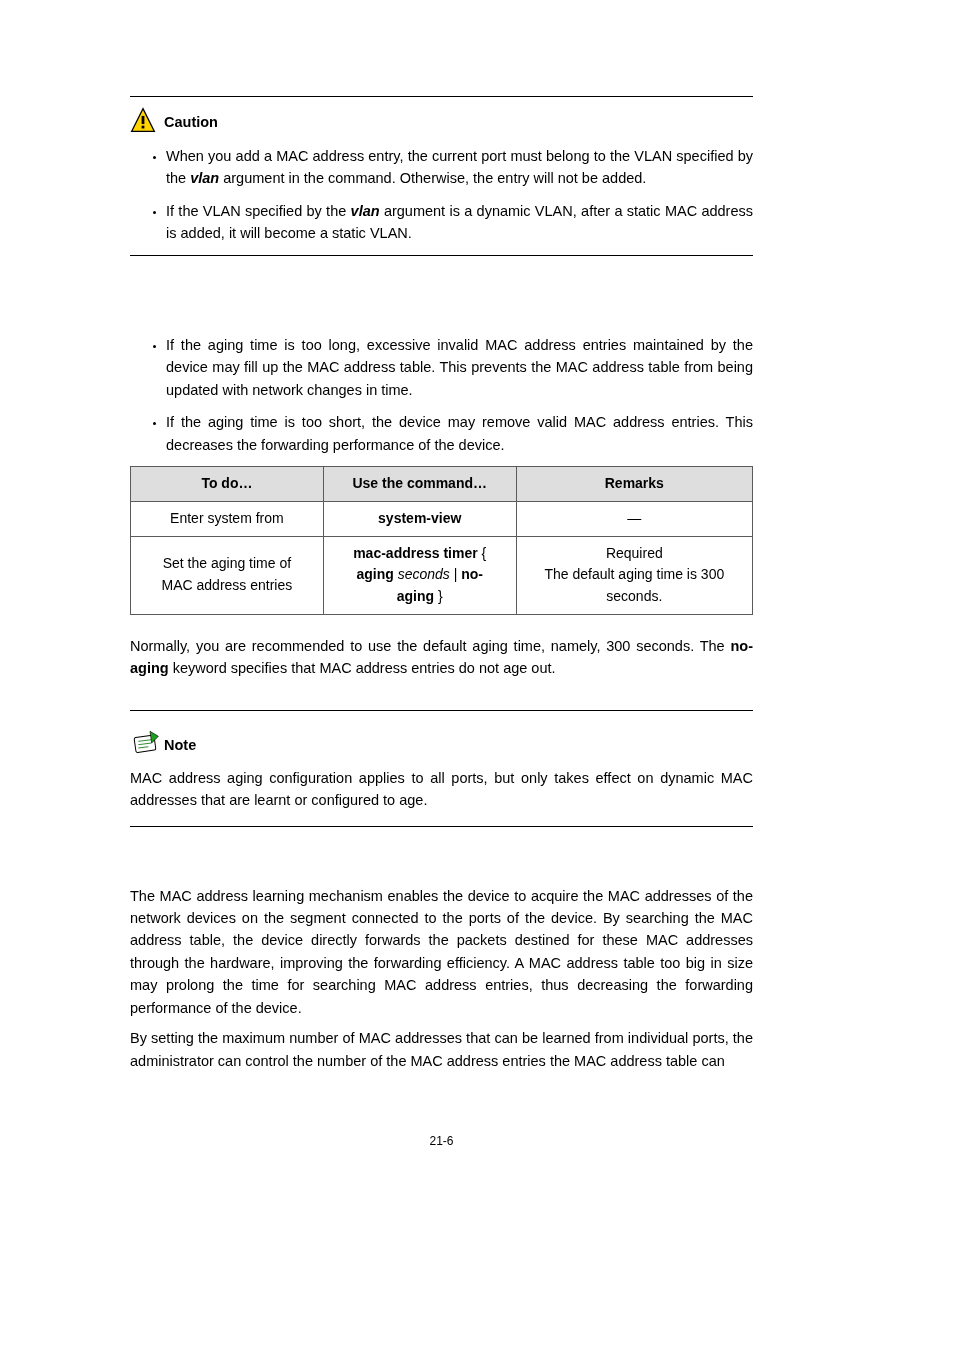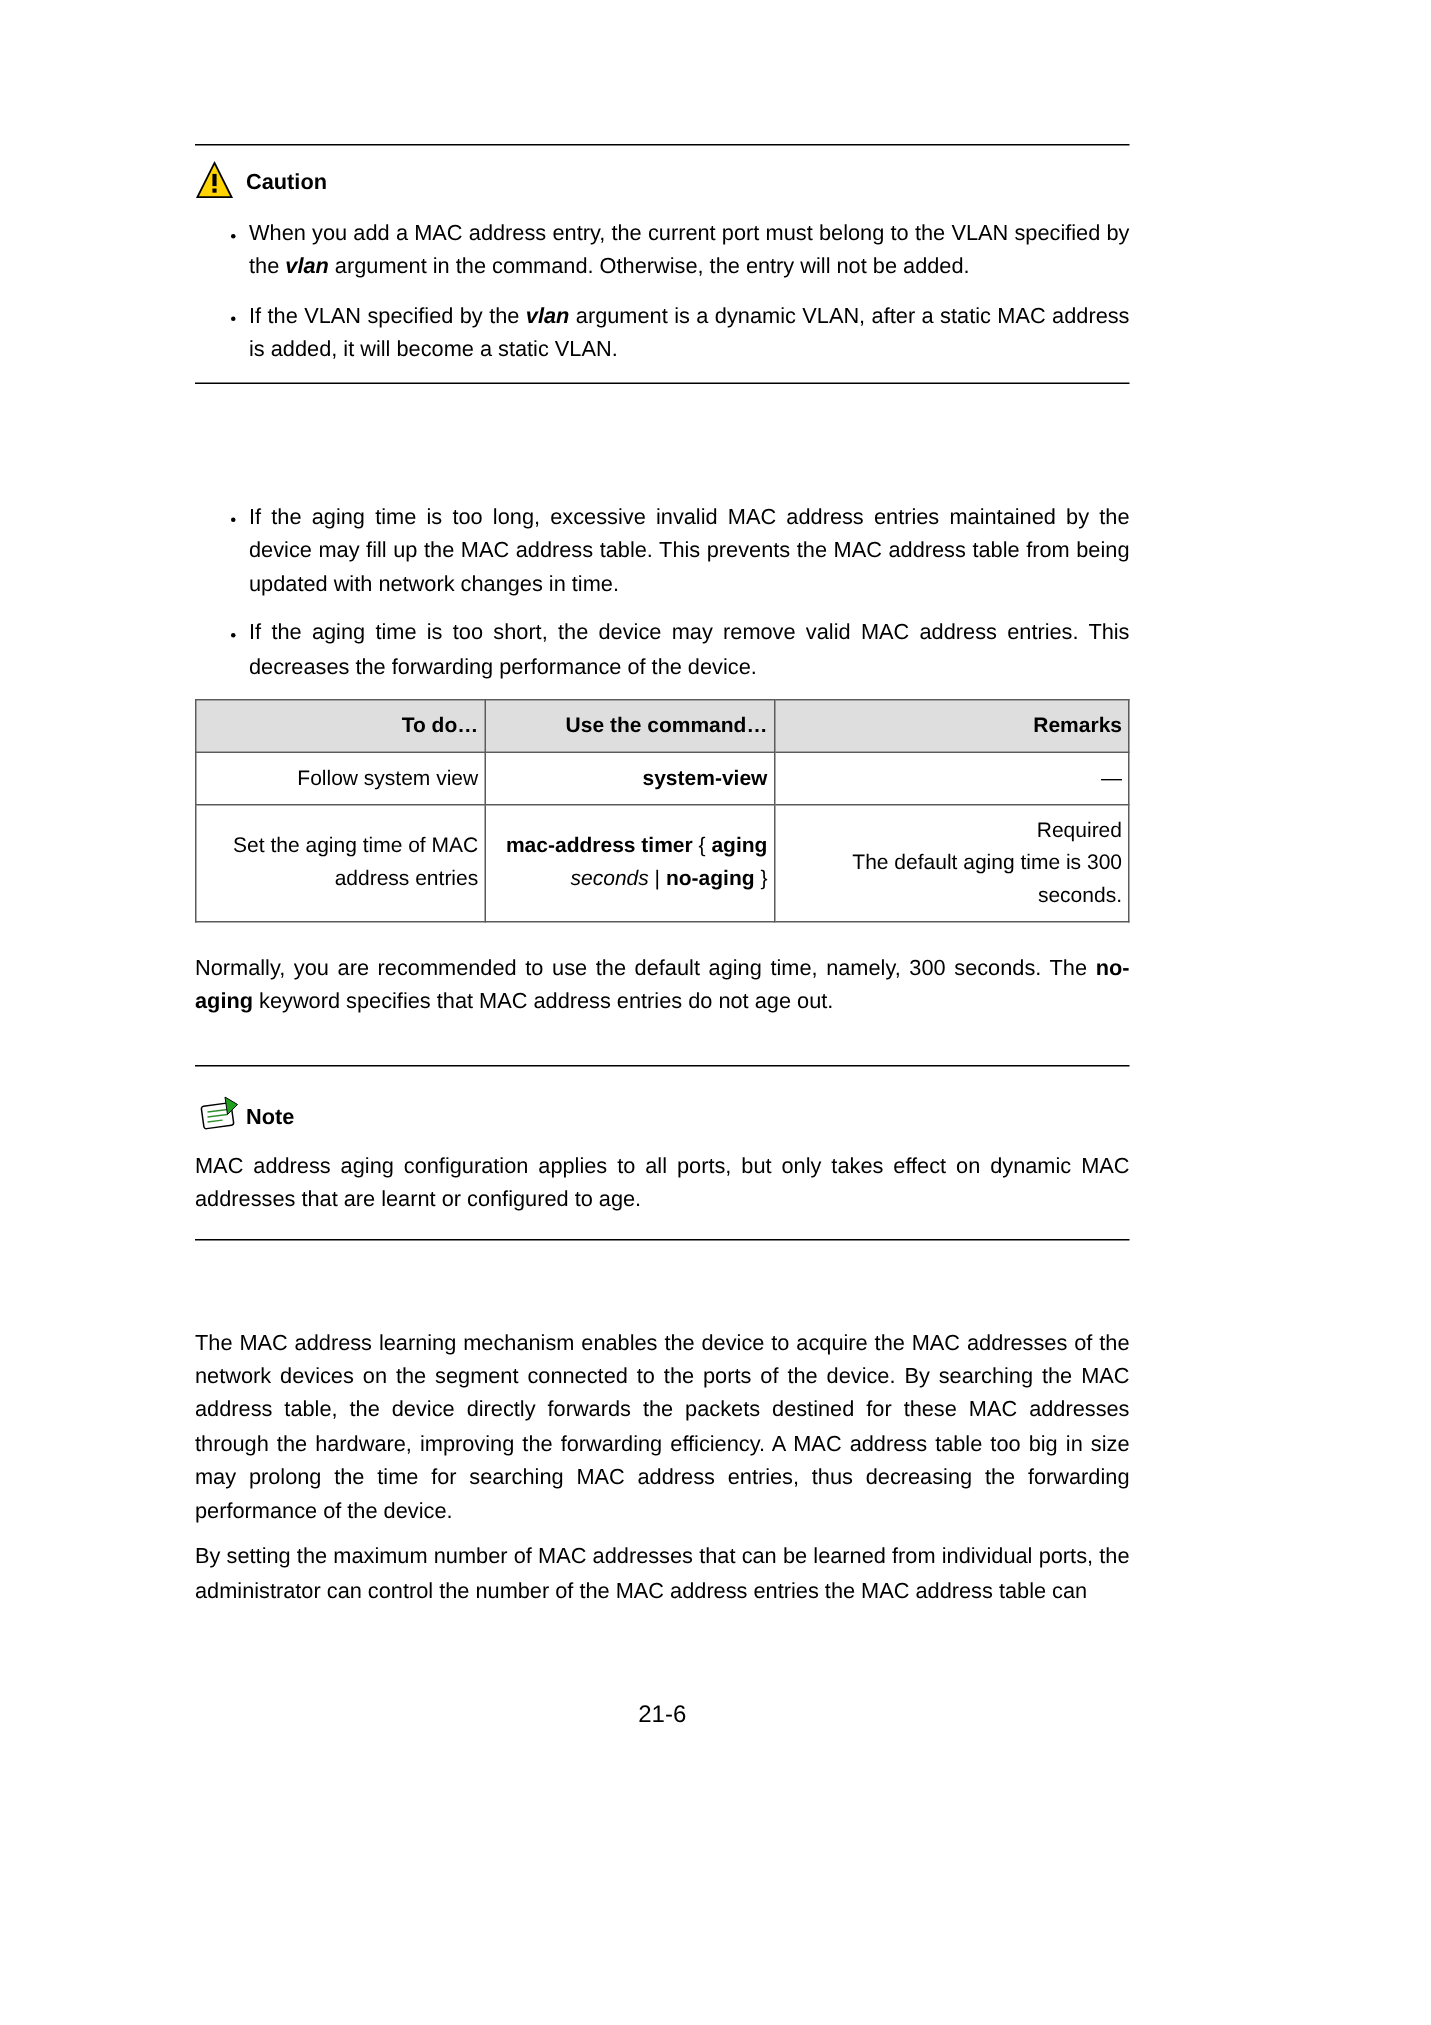--- a/index.html
+++ b/index.html
@@ -62,38 +62,38 @@
     margin: 0 0 8px 0;
   }
   table.cfg {
     border-collapse: collapse;
     width: 100%;
     margin: 10px 0 20px 0;
     font-size: 14px;
   }
   table.cfg th, table.cfg td {
     border: 1px solid #5b5b5b;
-    padding: 6px 4px;
-    text-align: right;
+    padding: 6px 20px;
+    text-align: center;
     vertical-align: middle;
   }
   table.cfg thead th {
     background: #dedede;
     font-weight: bold;
   }
   .col-todo  { width: 31%; }
   .col-use   { width: 31%; }
   .col-rem   { width: 38%; }
   .mono { font-family: Arial, sans-serif; font-weight: bold; }
   .ital { font-style: italic; font-weight: bold; }
   .note-box .callout-header { margin-top: 20px; margin-bottom: 10px; }
   .page-num {
     text-align: center;
     margin-top: 60px;
-    font-size: 16px;
+    font-size: 12px;
   }
   .cmd-cell { font-weight: bold; }
   .cmd-cell .arg { font-style: italic; font-weight: normal; }
   .cmd-cell .sep { font-weight: normal; }
 </style>
 </head>
 <body>
 
 <div class="page">
 
@@ -137,21 +137,21 @@
     </colgroup>
     <thead>
       <tr>
         <th>To do…</th>
         <th>Use the command…</th>
         <th>Remarks</th>
       </tr>
     </thead>
     <tbody>
       <tr>
-        <td>Follow system view</td>
+        <td>Enter system from</td>
         <td class="cmd-cell">system-view</td>
         <td>—</td>
       </tr>
       <tr>
         <td>Set the aging time of MAC address entries</td>
         <td class="cmd-cell">
           <span>mac-address timer</span><span class="sep"> { </span><span>aging</span><span class="sep"> </span><span class="arg">seconds</span><span class="sep"> | </span><span>no-aging</span><span class="sep"> }</span>
         </td>
         <td>
           <div>Required</div>

